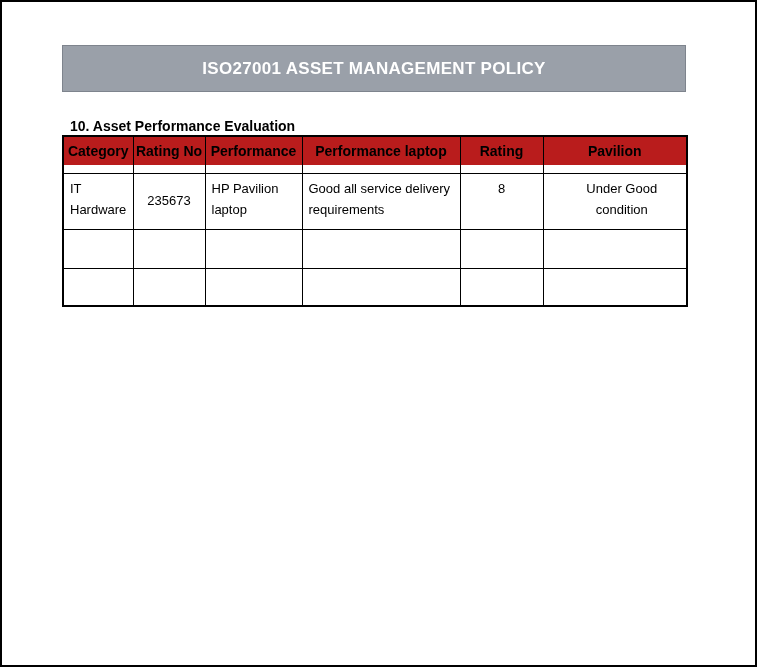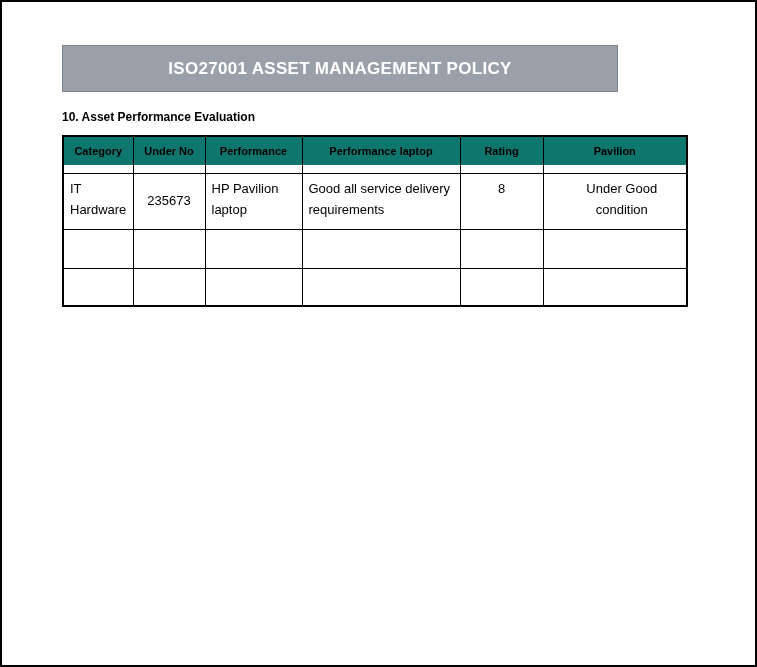--- a/index.html
+++ b/index.html
@@ -11,42 +11,42 @@
     background: #ffffff;
     border: 2px solid #000000;
     font-family: "Liberation Sans", sans-serif;
     color: #000000;
     overflow: hidden;
   }
   .banner {
     position: absolute;
     left: 60px;
     top: 43px;
-    width: 556px;
+    width: 624px;
     height: 47px;
     box-sizing: border-box;
     background: #9aa0a9;
     border: 1px solid #7e848d;
     display: flex;
     align-items: center;
     justify-content: center;
   }
   .banner-title {
     color: #ffffff;
     font-size: 17px;
     font-weight: bold;
     letter-spacing: 0.3px;
     white-space: nowrap;
   }
   .section-heading {
     position: absolute;
     left: 60px;
     top: 108px;
-    margin: 0;
-    font-size: 12px;
+    margin: 8px;
+    font-size: 14px;
     font-weight: bold;
     color: #000000;
     text-align: right;
   }
   table.policy-table {
     position: absolute;
     left: 60px;
     top: 133px;
     width: 624px;
     table-layout: fixed;
@@ -59,25 +59,25 @@
   }
   .policy-table thead tr { height: 37px; }
   .policy-table th {
     padding: 0;
     background: #ffffff;
     vertical-align: top;
     font-weight: bold;
   }
   .hdr-shade {
     height: 28px;
-    background: #0f766e;
+    background: #b91c1c;
     display: flex;
     align-items: center;
     justify-content: center;
-    font-size: 11px;
+    font-size: 14px;
     font-weight: bold;
     color: #000000;
   }
   .row-data { height: 56px; }
   .row-empty-a { height: 39px; }
   .row-empty-b { height: 38px; }
   .policy-table td {
     font-size: 13px;
     line-height: 21px;
     vertical-align: top;
@@ -108,21 +108,21 @@
       <col style="width:158px">
         <col style="width:83px">
         <col style="width:144px">
     </colgroup>
     <thead>
       <tr>
         <th>
           <div class="hdr-shade">Category</div>
         </th>
         <th>
-          <div class="hdr-shade">Under No</div>
+          <div class="hdr-shade">Rating No</div>
         </th>
         <th>
           <div class="hdr-shade">Performance</div>
         </th>
         <th>
           <div class="hdr-shade">Performance laptop</div>
         </th>
         <th>
           <div class="hdr-shade">Rating</div>
         </th>

